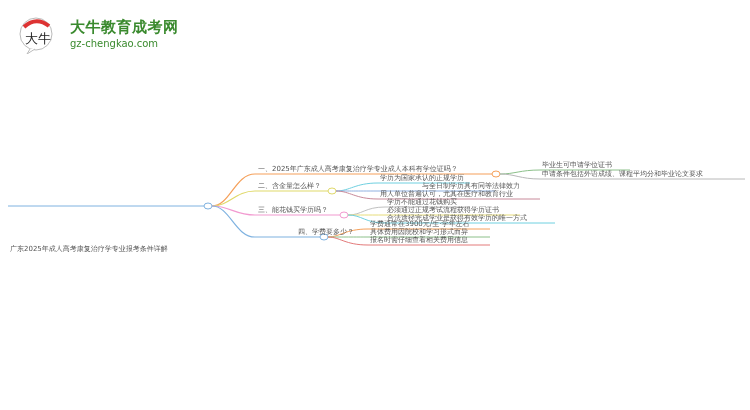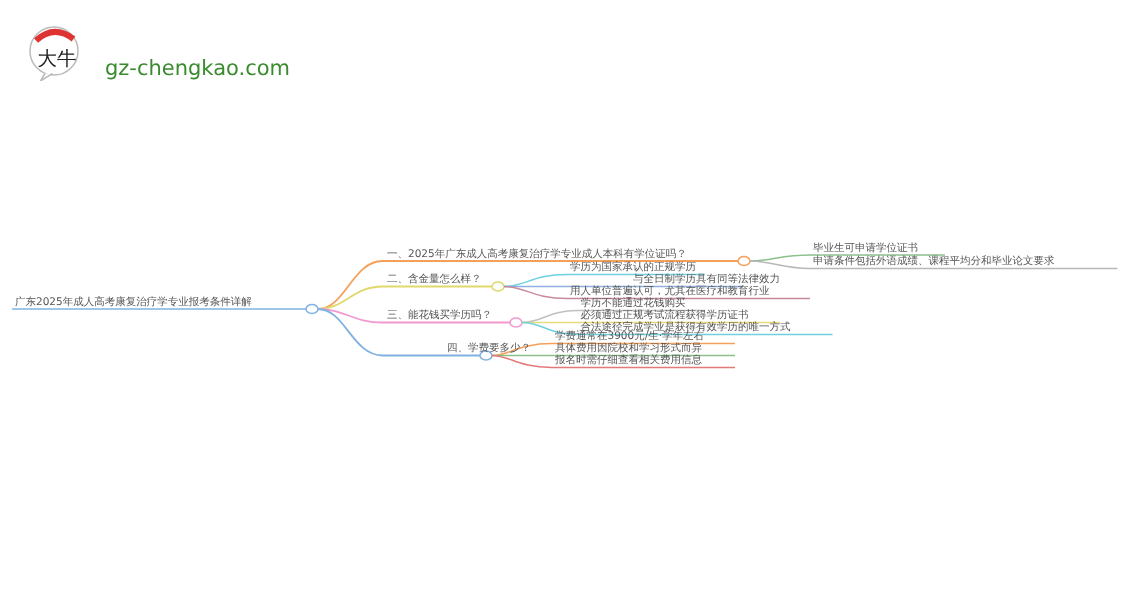--- a/index.html
+++ b/index.html
@@ -3,35 +3,36 @@
   <meta charset="utf-8">
   <style>
     html, body { margin: 0; padding: 0; }
     body {
       width: 750px; height: 410px; background: #ffffff; position: relative; overflow: hidden;
       font-family: "DejaVu Sans", sans-serif;
     }
     .logo { position: absolute; left: 18px; top: 14px; width: 200px; height: 40px; text-align: right; }
     .logo-mark { position: absolute; left: 0; top: 0; width: 38px; height: 40px; }
     .logo-title { position: absolute; left: 52px; top: 4px; font-size: 15px; font-weight: bold; color: #3a8a2e; letter-spacing: 0.5px; white-space: nowrap; }
-    .logo-url { position: absolute; left: 52px; top: 24px; font-size: 14px; color: #3a8a2e; white-space: nowrap; }
+    .logo-url { position: absolute; left: 52px; top: 24px; font-size: 10px; color: #3a8a2e; white-space: nowrap; }
     svg.map { position: absolute; left: 0; top: 0; }
     .node { position: absolute; font-size: 7px; color: #555; white-space: nowrap; line-height: 9px; }
-    .root { font-size: 7px; color: #555; }
+    .root { font-size: 7px; color: #555; margin-top: 48px; }
   </style>
 </head>
 <body>
 
 <div class="logo">
   <svg class="logo-mark" viewBox="0 0 38 40">
     <ellipse cx="18" cy="20" rx="16" ry="16" fill="#ffffff" stroke="#bbbbbb" stroke-width="1"></ellipse>
     <path d="M6 13 Q18 2 31 12" stroke="#d33" stroke-width="4" fill="none"></path>
     <path d="M12 35 L9 40 L17 35" fill="#ffffff" stroke="#bbbbbb" stroke-width="1"></path>
     <text x="7" y="29" font-size="13" font-family="DejaVu Serif, serif" fill="#222">大牛</text>
   </svg>
+  <div class="logo-title">大牛教育成考网</div>
   <div class="logo-url">gz-chengkao.com</div>
 </div>
 
 <svg class="map" width="750" height="410">
 
   <line x1="8" y1="206" x2="204" y2="206" stroke="#7fb2e0" stroke-width="1"></line>
   <ellipse cx="208" cy="206" rx="4" ry="3" fill="#fff" stroke="#7fb2e0" stroke-width="1"></ellipse>
 
   <path d="M212 206 C230 206, 235 174, 255 174 L492 174" stroke="#f5a05a" stroke-width="1.2" fill="none"></path>
   <path d="M212 206 C230 206, 235 191, 255 191 L328 191" stroke="#e0d96a" stroke-width="1.2" fill="none"></path>

